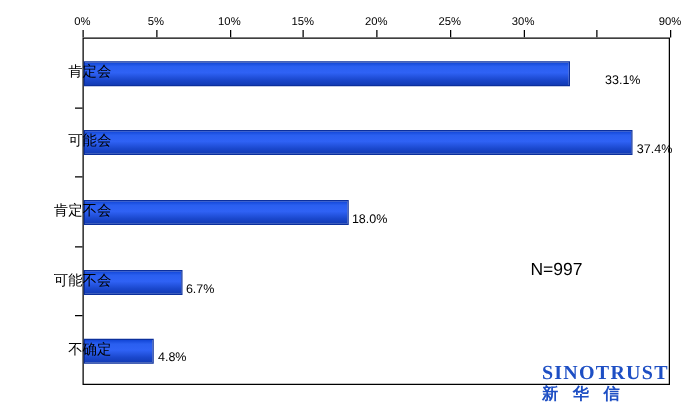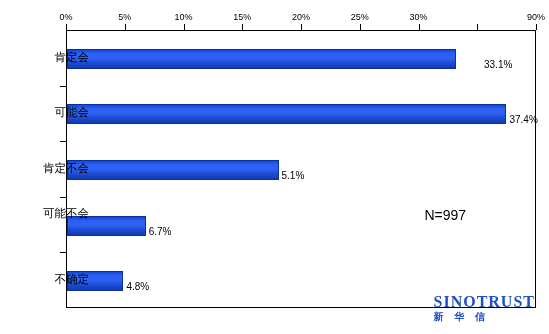--- a/index.html
+++ b/index.html
@@ -87,21 +87,21 @@
     line-height:1.05;
   }
   #logo-main{
     font-family:"Liberation Serif", serif;
     font-size:16px;
     font-weight:bold;
     color:#1e4fc4;
     letter-spacing:1px;
   }
   #logo-sub{
-    font-size:10px;
+    font-size:13px;
     font-weight:bold;
     color:#1e4fc4;
     letter-spacing:4px;
     margin-top:1px;
   }
 </style>
 </head>
 <body>
 
 <div id="chart-root">
@@ -132,33 +132,33 @@
       <div class="bar" style="width: 439.45px; top: 73.4px;"></div>
       <div class="bar" style="width: 211.5px; top: 129px;"></div>
       <div class="bar" style="width: 78.725px; top: 184.6px;"></div>
       <div class="bar" style="width: 56.4px; top: 240.2px;"></div>
     </div>
 
   <div id="y-axis">
       <div class="cat-label" style="top: 49.8px;">肯定会</div>
       <div class="cat-label" style="top: 105.4px;">可能会</div>
       <div class="cat-label" style="top: 161px;">肯定不会</div>
-      <div class="cat-label" style="top: 206px;">可能不会</div>
+      <div class="cat-label" style="top: 217px;">可能不会</div>
       <div class="cat-label" style="top: 272.2px;">不确定</div>
     </div>
 
   <div id="n-annotation" style="left: 424.375px; top: 206.8px;">N=997</div>
 
   <div id="logo">
     <div id="logo-main">SINOTRUST</div>
     <div id="logo-sub">新 华 信</div>
   </div>
 
 <div class="bar-value" style="left: 484px; top: 58.8px;">33.1%</div>
     <div class="bar-value" style="left: 509.45px; top: 114.4px;">37.4%</div>
     <div class="y-tickmark" style="top: 85.6px; left: 60px;"></div>
-    <div class="bar-value" style="left: 281.5px; top: 170px;">5.1%</div>
+    <div class="bar-value" style="left: 281.5px; top: 170px;">18.0%</div>
     <div class="y-tickmark" style="top: 141.2px; left: 60px;"></div>
     <div class="bar-value" style="left: 148.725px; top: 225.6px;">6.7%</div>
     <div class="y-tickmark" style="top: 196.8px; left: 60px;"></div>
     <div class="bar-value" style="left: 126.4px; top: 281.2px;">4.8%</div>
     <div class="y-tickmark" style="top: 252.4px; left: 60px;"></div>
   </div>
 
 </body></html>

